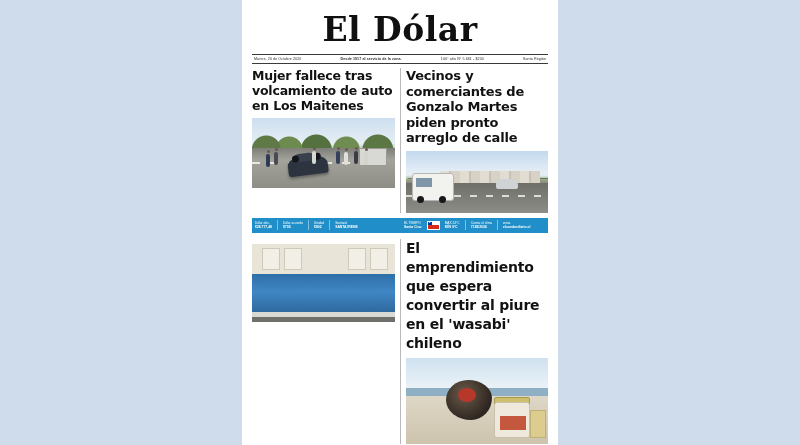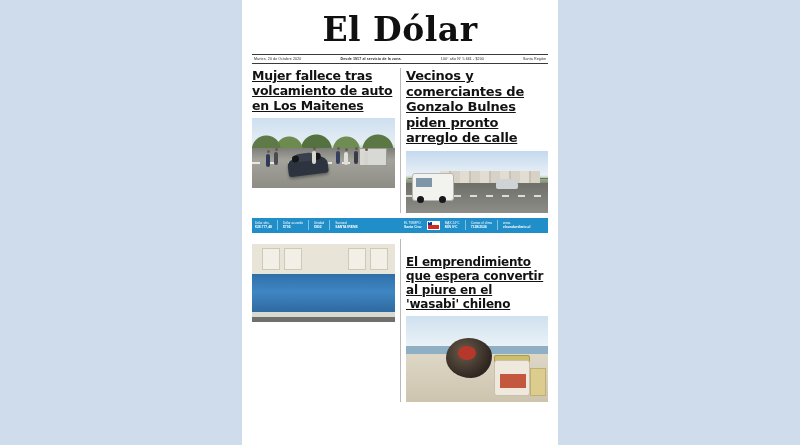--- a/index.html
+++ b/index.html
@@ -78,38 +78,36 @@
   }
   .col-right {
     width: 147px;
     padding-left: 5px;
   }
   .headline {
     font-family: "DejaVu Sans", sans-serif;
     font-weight: bold;
     color: #121212;
     letter-spacing: -0.2px;
-    text-decoration: underline;
   }
   .h-left-top {
     font-size: 12.5px;
     line-height: 15px;
   }
   .h-right-top {
     font-size: 13px;
     line-height: 15.5px;
   }
   .h-left-bottom {
     font-size: 11px;
     line-height: 13px;
   }
   .h-right-bottom {
-    font-size: 12px;
-    line-height: 14px;
-    margin-top: 16px;
+    font-size: 14px;
+    line-height: 19px;
   }
   .photo {
     position: relative;
     overflow: hidden;
     margin-top: 5px;
   }
   
   .photo1 { height: 70px; background: linear-gradient(#cfe3f2 0%, #dfeaf2 38%, #b9c4a8 45%, #8e9b7c 52%, #6d6d68 58%, #5d5d5a 100%); }
   .p1-sky { position:absolute; left:0; top:0; width:100%; height:26px; background:linear-gradient(#cddff0,#e6eef4); }
   .p1-trees { position:absolute; left:0; top:14px; width:100%; height:18px; background:
@@ -215,21 +213,21 @@
         <div class="p1-person" style="left:22px; top:34px; background:#4a4a52;"></div>
         <div class="p1-person" style="left:60px; top:33px; background:#d8d8d2;"></div>
         <div class="p1-person" style="left:84px; top:33px; background:#33405e;"></div>
         <div class="p1-person" style="left:92px; top:34px; background:#e0e0da;"></div>
         <div class="p1-person" style="left:102px; top:33px; background:#3b3b46;"></div>
         <div class="p1-person" style="left:112px; top:34px; background:#d4d4cc;"></div>
       </div>
     </div>
     <div class="vrule"></div>
     <div class="col col-right">
-      <div class="headline h-right-top">Vecinos y comerciantes de Gonzalo Bulnes piden pronto arreglo de calle</div>
+      <div class="headline h-right-top">Vecinos y comerciantes de Gonzalo Martes piden pronto arreglo de calle</div>
       <div class="photo photo2">
         <div class="p2-sky"></div>
         <div class="p2-hill"></div>
         <div class="p2-houses"></div>
         <div class="p2-road"></div>
         <div class="p2-van"></div>
         <div class="p2-car2"></div>
       </div>
     </div>
   </div>

